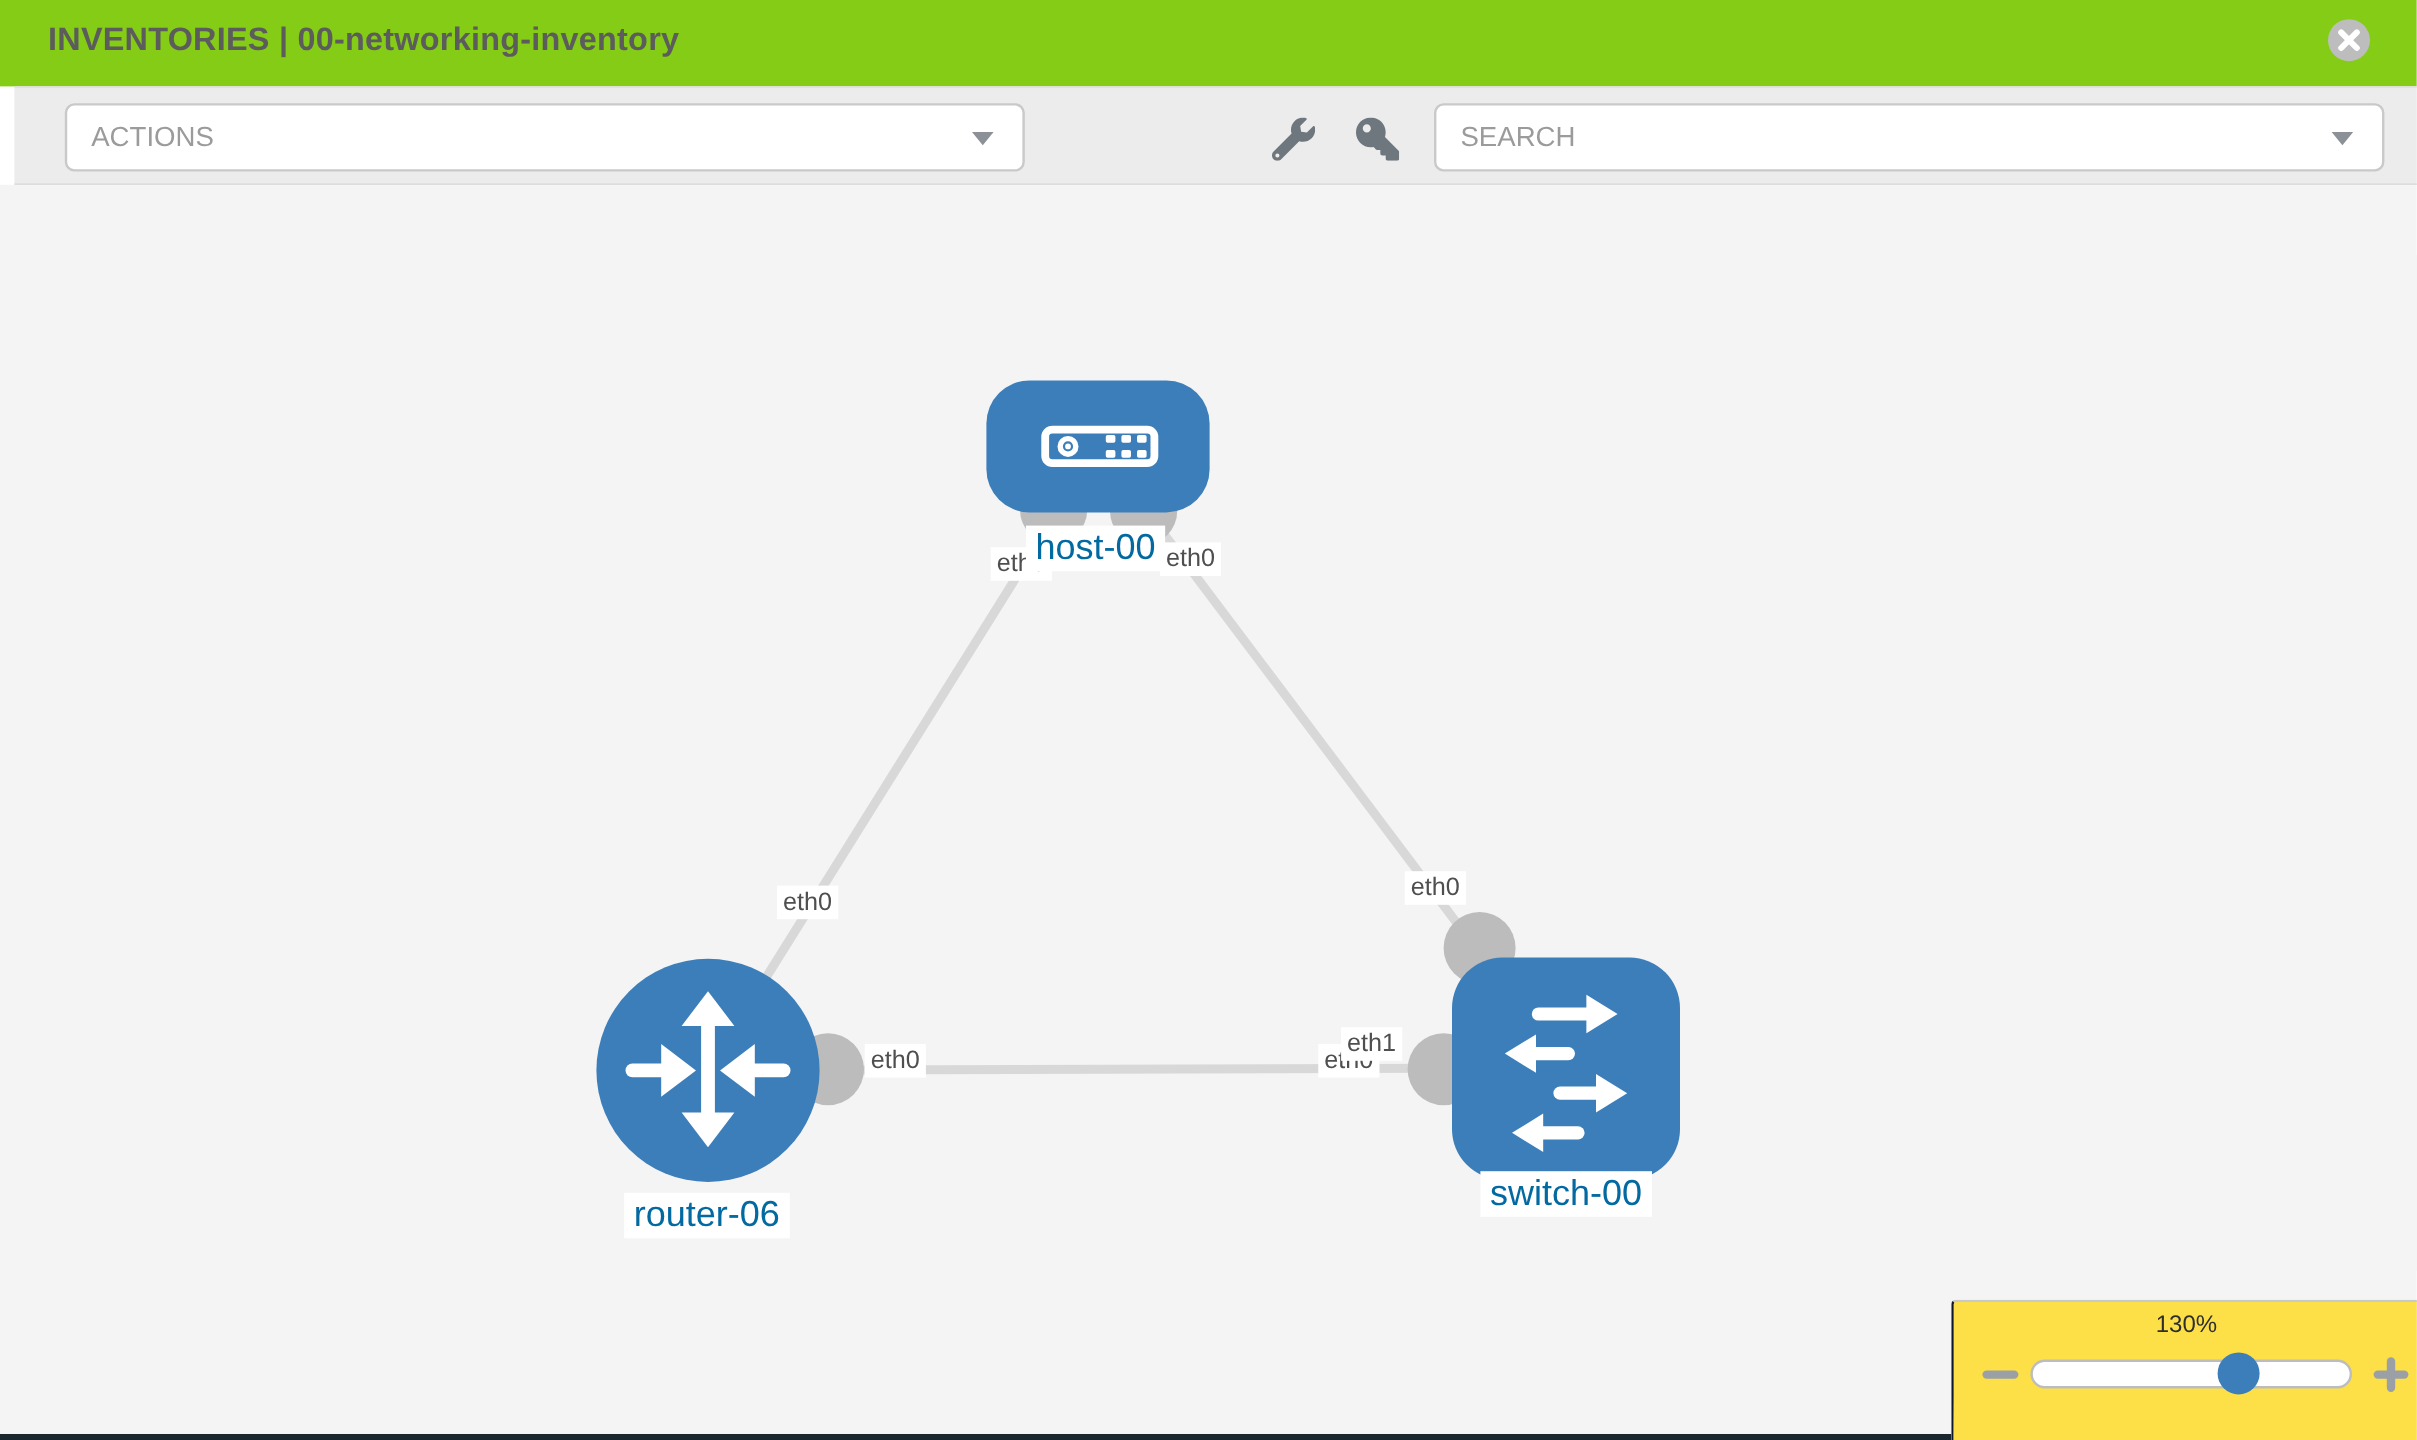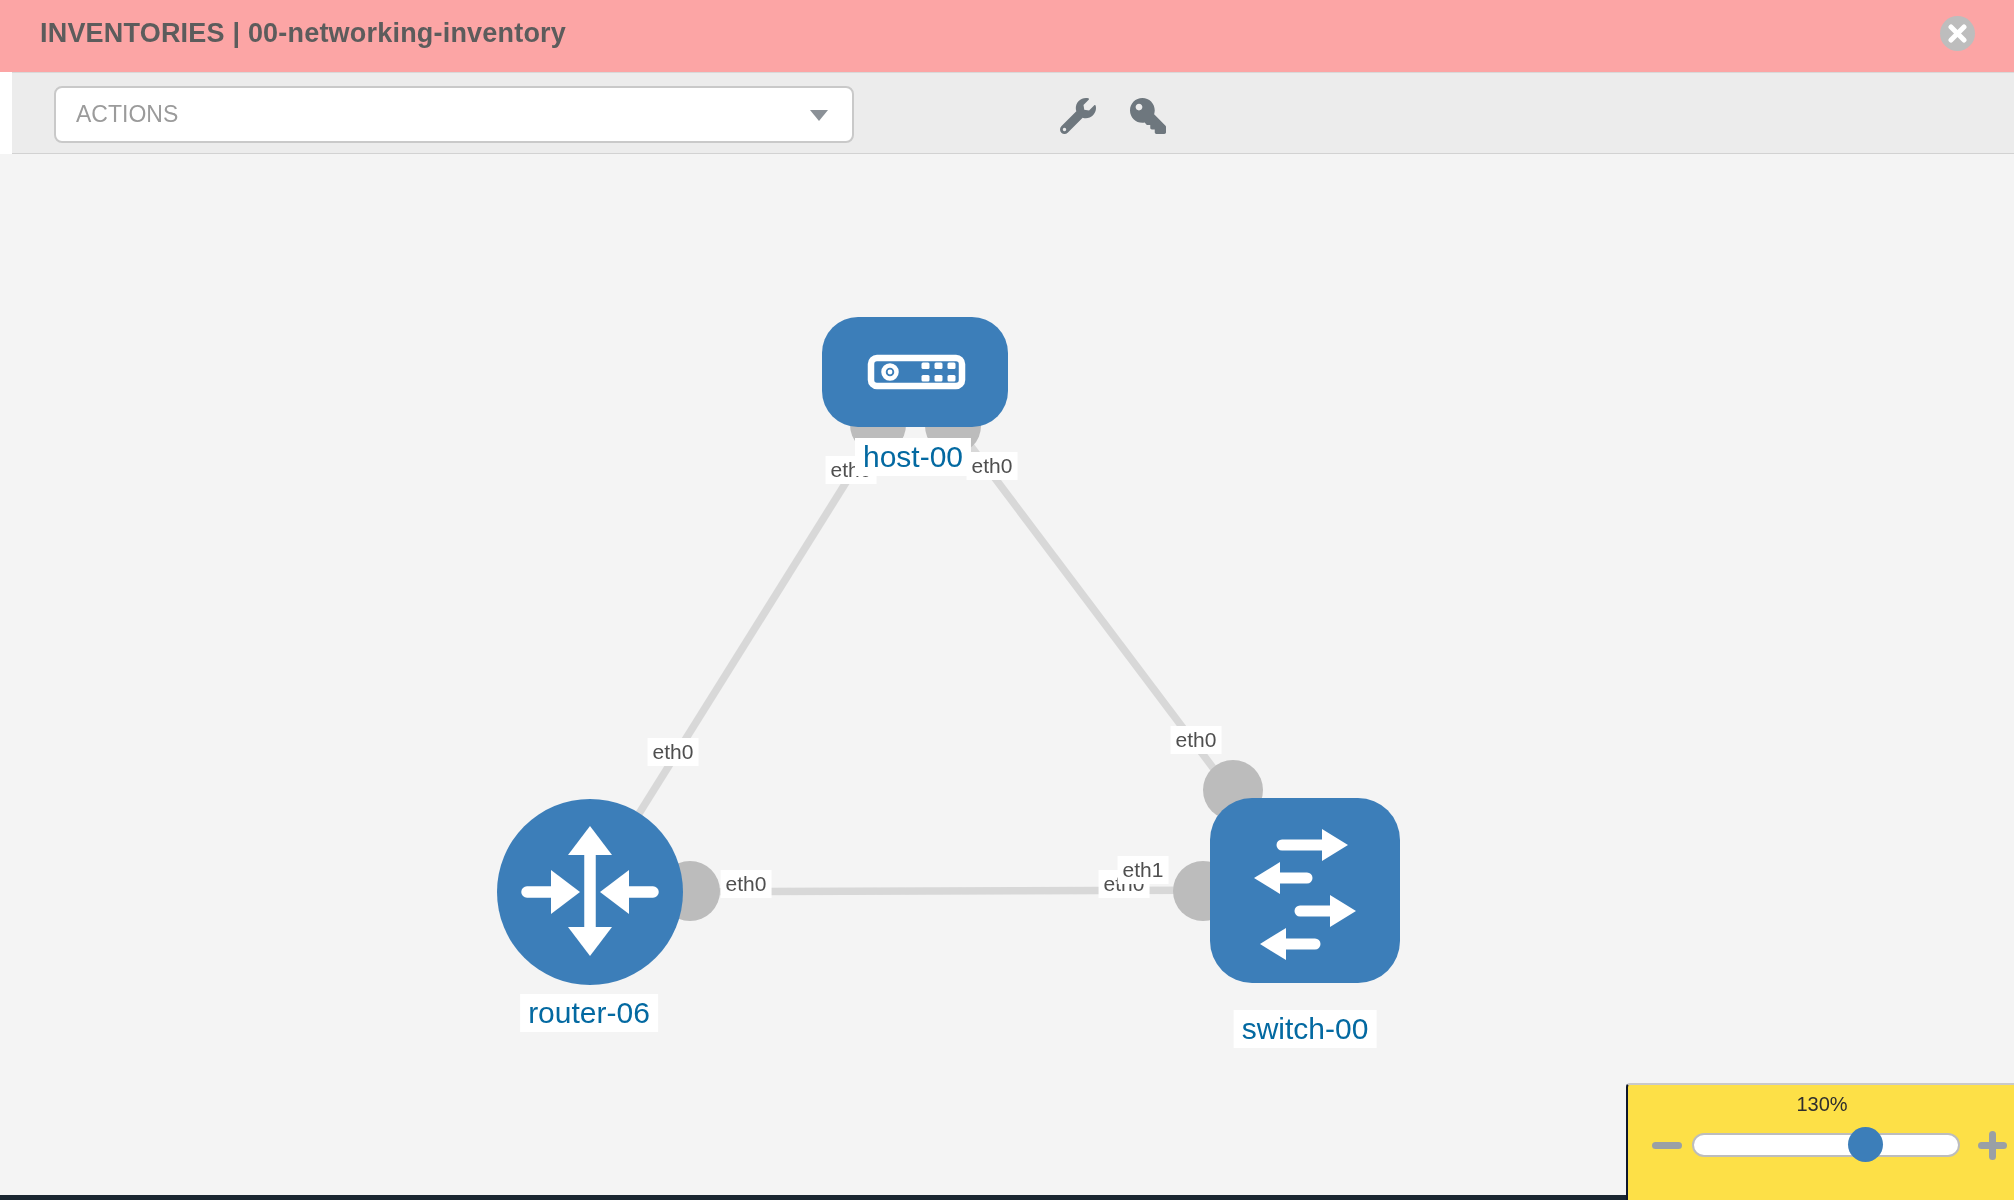--- a/index.html
+++ b/index.html
@@ -1,21 +1,21 @@
 <!DOCTYPE html>
 <html><head>
 <meta charset="utf-8">
 <style>
   * { margin:0; padding:0; box-sizing:border-box; }
   html,body { width:2014px; height:1200px; overflow:hidden; background:#fff;
               font-family:"Liberation Sans","DejaVu Sans",sans-serif; }
   .app { position:relative; width:2014px; height:1200px; background:#fff; }
 
   
-  .titlebar { position:absolute; left:0; top:0; width:2014px; height:72px; background:#fca5a5; }
+  .titlebar { position:absolute; left:0; top:0; width:2014px; height:72px; background:#84cc16; }
   .titlebar h1 { position:absolute; left:40px; top:18px; font-size:27px; font-weight:bold;
                  color:#5c5c5c; letter-spacing:0.2px; }
   .close-btn { position:absolute; left:1940px; top:16px; width:35px; height:35px; border-radius:50%;
                background:#bdbdbd; cursor:pointer; }
   .close-btn svg { position:absolute; left:8px; top:8px; }
 
   
   .toolbar { position:absolute; left:0; top:72px; width:2014px; height:82px; background:#ececec;
              border-top:1px solid #d9d9d9; border-bottom:1px solid #d2d2d2;margin-left:12px; }
   .dropdown { position:absolute; top:13px; height:57px; background:#fff; border:2px solid #c9c9c9;
@@ -92,20 +92,24 @@
     <div class="tool-ico key">
       <span>
         <svg viewBox="0 0 512 512">
             <g transform="scale(-1,1) translate(-512,0)">
               <path d="M512 176.001C512 273.203 433.202 352 336 352c-11.22 0-22.19-1.062-32.827-3.069l-24.012 27.014A23.999 23.999 0 0 1 261.223 384H224v40c0 13.255-10.745 24-24 24h-40v40c0 13.255-10.745 24-24 24H24c-13.255 0-24-10.745-24-24v-78.059c0-6.365 2.529-12.47 7.029-16.971l161.802-161.802C166.885 213.874 160 195.665 160 176 160 78.798 238.797.001 335.999 0 433.488-.001 512 78.511 512 176.001zM336 128c0 26.51 21.49 48 48 48s48-21.49 48-48-21.49-48-48-48-48 21.49-48 48z"></path>
             </g>
           </svg>
       </span>
     </div>
 
+    <div class="dropdown dd-search">
+      <span class="ph">SEARCH</span>
+      <span class="caret"></span>
+    </div>
   </div>
 
   <div class="canvas">
 
     <svg class="topo-svg" width="2014" height="1046" viewBox="0 0 2014 1046">
 
       <g stroke="#d8d8d8" stroke-width="7.5">
         <line x1="915" y1="218" x2="590" y2="738"></line>
         <line x1="915" y1="218" x2="1305" y2="736"></line>
         <line x1="590" y1="738" x2="1305" y2="736"></line>
@@ -167,21 +171,21 @@
     <span class="chip eth" style="left:673px;  top:598px;">eth0</span>
     <span class="chip eth" style="left:851px;  top:316px;">eth0</span>
     <span class="chip eth" style="left:992px;  top:312px;">eth0</span>
     <span class="chip eth" style="left:1196px; top:586px;">eth0</span>
     <span class="chip eth" style="left:746px;  top:730px;">eth0</span>
     <span class="chip eth" style="left:1124px; top:730px;">eth0</span>
     <span class="chip eth" style="left:1143px; top:716px;">eth1</span>
 
     <span class="chip node" style="left:913px;  top:303px;">host-00</span>
     <span class="chip node" style="left:589px;  top:859px;">router-06</span>
-    <span class="chip node" style="left:1305px; top:875px;">switch-00</span>
+    <span class="chip node" style="left:1305px; top:841px;">switch-00</span>
 
     <div class="zoom-panel">
       <div class="zoom-level">130%</div>
       <div class="zoom-minus"></div>
       <div class="zoom-track">
         <div class="zoom-knob"></div>
       </div>
       <div class="zoom-plus"></div>
     </div>
 

